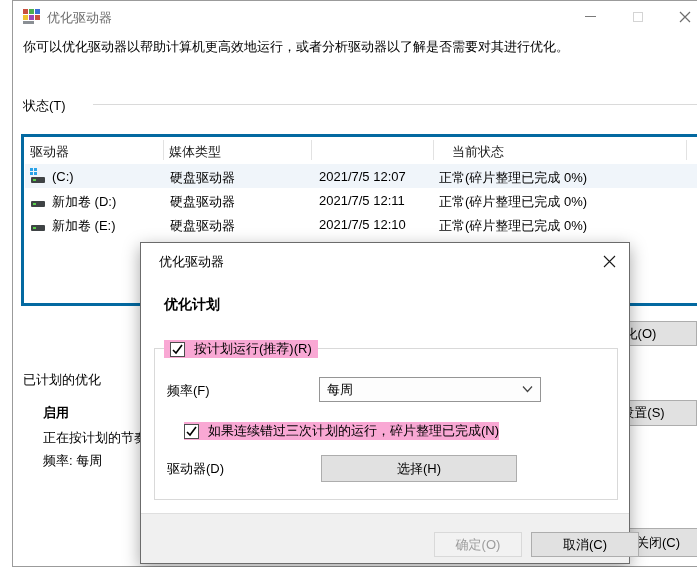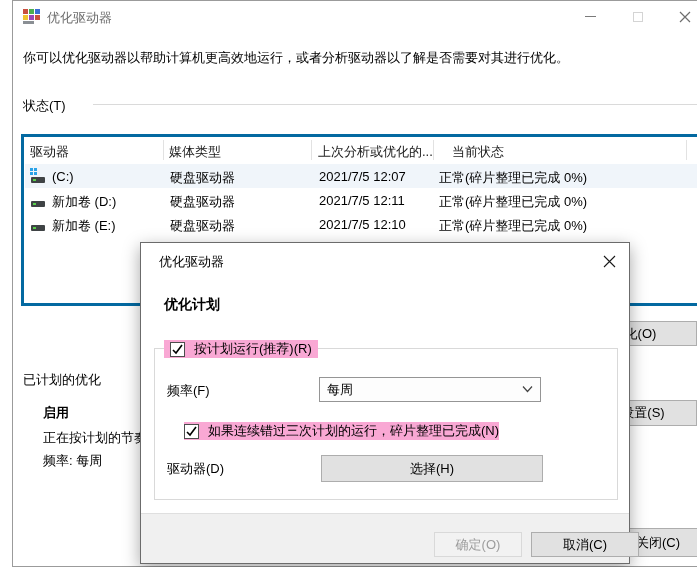--- a/index.html
+++ b/index.html
@@ -11,21 +11,21 @@
   .titlebar { position:absolute; left:0; top:0; width:100%; height:32px; background:#fff; }
   .app-icon { position:absolute; left:10px; top:8px; width:17px; height:16px; }
   .app-icon .sq { position:absolute; width:5px; height:5px; }
   .title-text { position:absolute; left:34px; top:8px; color:#6d6d6d; font-size:13px; white-space:nowrap; }
   .caption-btns { position:absolute; right:0; top:0; width:141px; height:31px; display:flex; }
   .cap { flex:1; display:flex; align-items:center; justify-content:center; }
   .min-glyph { width:11px; height:1px; background:#7a7a7a; }
   .max-glyph { width:10px; height:10px; border:1px solid #d4d4d4; }
 
   
-  .desc { position:absolute; left:10px; top:48px; width:670px; }
+  .desc { position:absolute; left:10px; top:37px; width:670px; }
   .section-label { position:absolute; left:10px; top:96px; }
   .hline { position:absolute; height:1px; background:#dadada; }
 
   
   .table { position:absolute; left:8px; top:133px; width:680px; height:172px; border:3px solid #0369a1; background:#fff; }
   .thead { position:absolute; left:0; top:0; width:100%; height:26px; background:#fff; }
   .th { position:absolute; top:6px; color:#1a1a1a; white-space:nowrap; }
   .th-sep { position:absolute; top:3px; width:1px; height:20px; background:#e2e2e2; }
   .trow { position:absolute; left:1px; width:676px; height:24px; }
   .trow .cell { position:absolute; top:5px; white-space:nowrap; }
@@ -94,21 +94,20 @@
   </div>
 
   <div class="desc">你可以优化驱动器以帮助计算机更高效地运行，或者分析驱动器以了解是否需要对其进行优化。</div>
   <div class="section-label">状态(T)</div>
   <div class="hline" style="left:80px; top:103px; width:608px;"></div>
 
   <div class="table">
     <div class="thead">
       <span class="th" style="left:6px">驱动器</span>
       <span class="th" style="left:145px">媒体类型</span>
-      <span class="th" style="left:294px">上次分析或优化的...</span>
       <span class="th" style="left:428px">当前状态</span>
       <span class="th-sep" style="left:139px"></span>
       <span class="th-sep" style="left:287px"></span>
       <span class="th-sep" style="left:409px"></span>
       <span class="th-sep" style="left:662px"></span>
     </div>
 
     <div class="trow row-selected" style="top:27px">
       <span class="drive-ico">
         <span class="win-flag">
@@ -186,21 +185,21 @@
     <div class="cb-row" style="left:43px; top:179px;">
       <span class="cb-box">
         <svg width="13" height="13" viewBox="0 0 13 13" style="position:absolute;left:0;top:0">
             <path d="M2 7 L5 10 L11 2" stroke="#000" stroke-width="1.6" fill="none"></path>
           </svg>
       </span>
       <span>如果连续错过三次计划的运行，碎片整理已完成(N)</span>
     </div>
 
     <span class="field-label" style="left:26px; top:217px;">驱动器(D)</span>
-    <div class="btn" style="left:180px; top:212px; width:222px; height:27px;">选择(H)</div>
+    <div class="btn" style="left:180px; top:212px; width:196px; height:27px;">选择(H)</div>
 
     <div class="footer">
       <div class="btn btn-disabled" style="left:293px; top:18px; width:88px; height:25px;">确定(O)</div>
       <div class="btn" style="left:390px; top:18px; width:108px; height:25px;">取消(C)</div>
     </div>
   </div>
 
 </div>
 
 </body></html>

